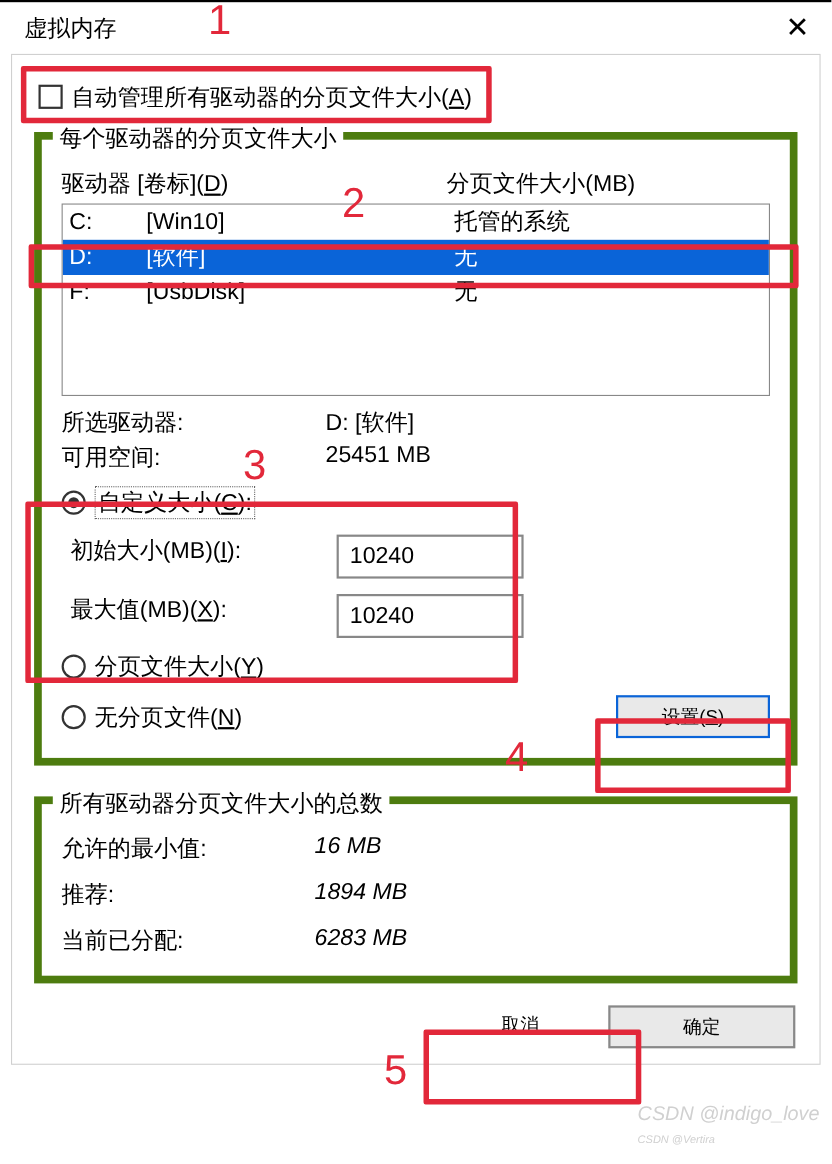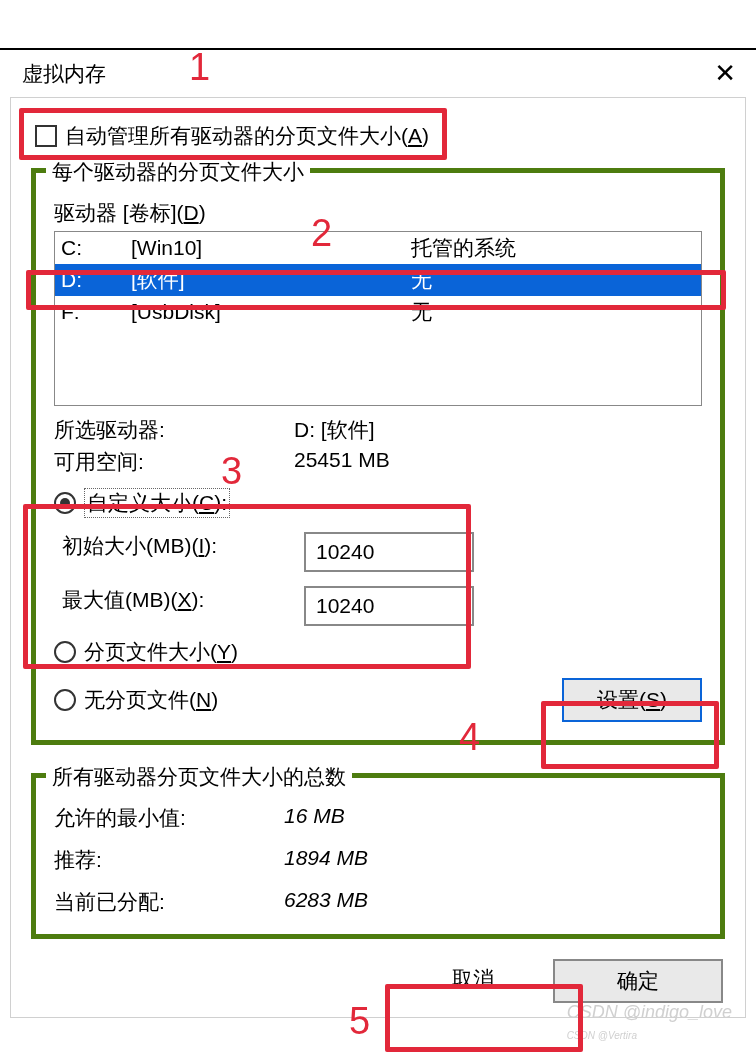--- a/index.html
+++ b/index.html
@@ -15,21 +15,20 @@
       position: relative;
       font-size: 21px;
       color: #000;
     }
     .titlebar {
       display: flex;
       justify-content: space-between;
       align-items: center;
       padding: 8px 14px 8px 22px;
       border-top: 2px solid #000;
-      margin-top: 48px;
     }
     .close-icon {
       font-size: 26px;
       font-weight: 300;
       cursor: pointer;
       padding: 0 6px;
     }
     .dialog-body {
       border: 1px solid #d0d0d0;
       margin: 0 10px 10px 10px;
@@ -59,21 +58,21 @@
       margin-bottom: 10px;
     }
     .checkbox-box {
       width: 22px;
       height: 22px;
       border: 2px solid #333;
       background: #fff;
       cursor: pointer;
     }
     .groupbox {
-      border: 5px solid #4d7c0f;
+      border: 7px solid #4d7c0f;
       margin-top: 12px;
       padding: 12px 18px 18px 18px;
       position: relative;
     }
     .groupbox-title {
       position: absolute;
       top: -15px;
       left: 10px;
       background: #fff;
       padding: 0 6px;
@@ -147,21 +146,21 @@
       padding: 4px 10px;
       width: 170px;
       height: 40px;
       font-size: 21px;
       background: #fff;
     }
     .btn {
       border: 2px solid #888;
       background: #e9e9e9;
       padding: 6px 30px;
-      font-size: 21px;
+      font-size: 17px;
       cursor: pointer;
       min-width: 140px;
       text-align: center;
     }
     .btn.focus {
       border: 2px solid #0a64d8;
     }
     .totals-row {
       display: flex;
       margin-top: 14px;
@@ -170,21 +169,21 @@
     .totals-value { flex: 1; font-style: italic; }
     .bottom-buttons {
       display: flex;
       justify-content: flex-end;
       gap: 30px;
       margin-top: 20px;
       padding-right: 2px;
     }
     .watermark {
       position: absolute;
-      right: 24px;
+      right: 11px;
       bottom: 14px;
       color: #d0d0d0;
       font-size: 18px;
       font-style: italic;
       pointer-events: none;
     }
     .underline { text-decoration: underline; }
   </style>
 </head>
 <body>
@@ -218,20 +217,21 @@
     </span>
   </div>
 
   <div class="groupbox">
     <span class="groupbox-title">每个驱动器的分页文件大小</span>
 
     <div class="drive-header">
       <span class="dh-left">
         <span>驱动器 [卷标](</span><span class="underline">D</span><span>)</span>
       </span>
+      <span class="dh-right">分页文件大小(MB)</span>
     </div>
 
     <div class="drive-list">
       <div class="drive-row">
         <span class="dl">C:</span>
         <span class="vl">[Win10]</span>
         <span class="pf">托管的系统</span>
       </div>
       <div class="drive-row selected">
         <span class="dl">D:</span>

